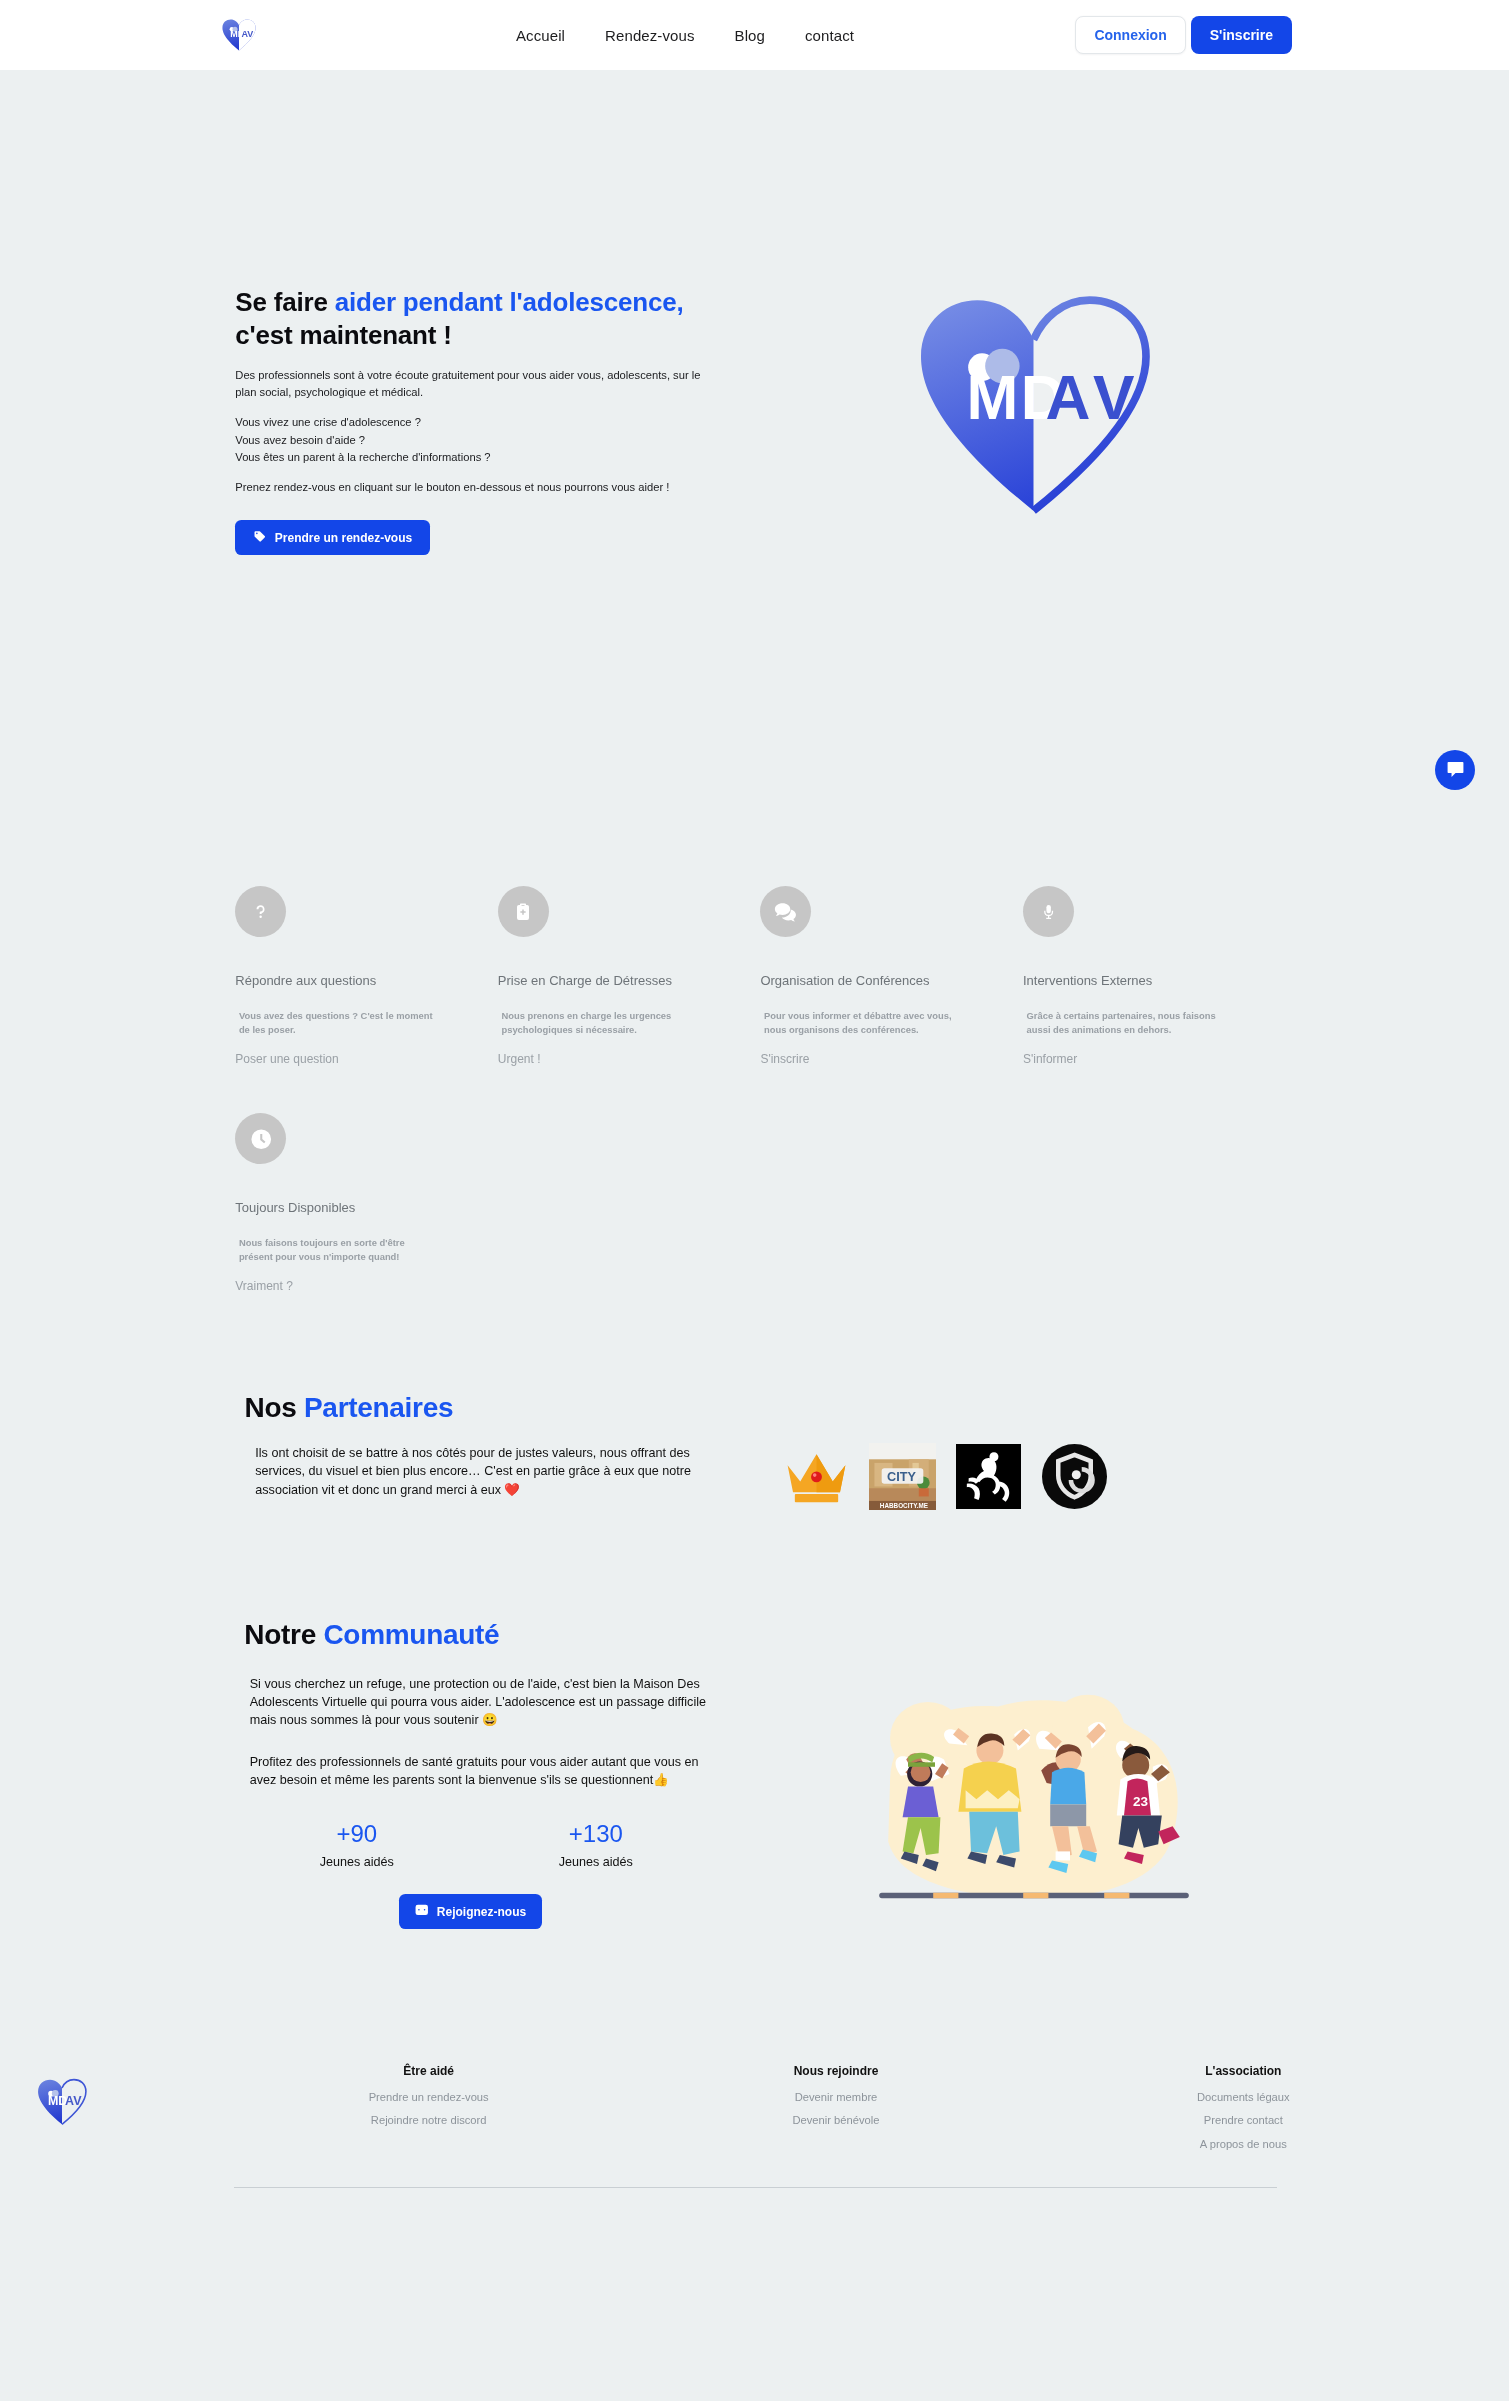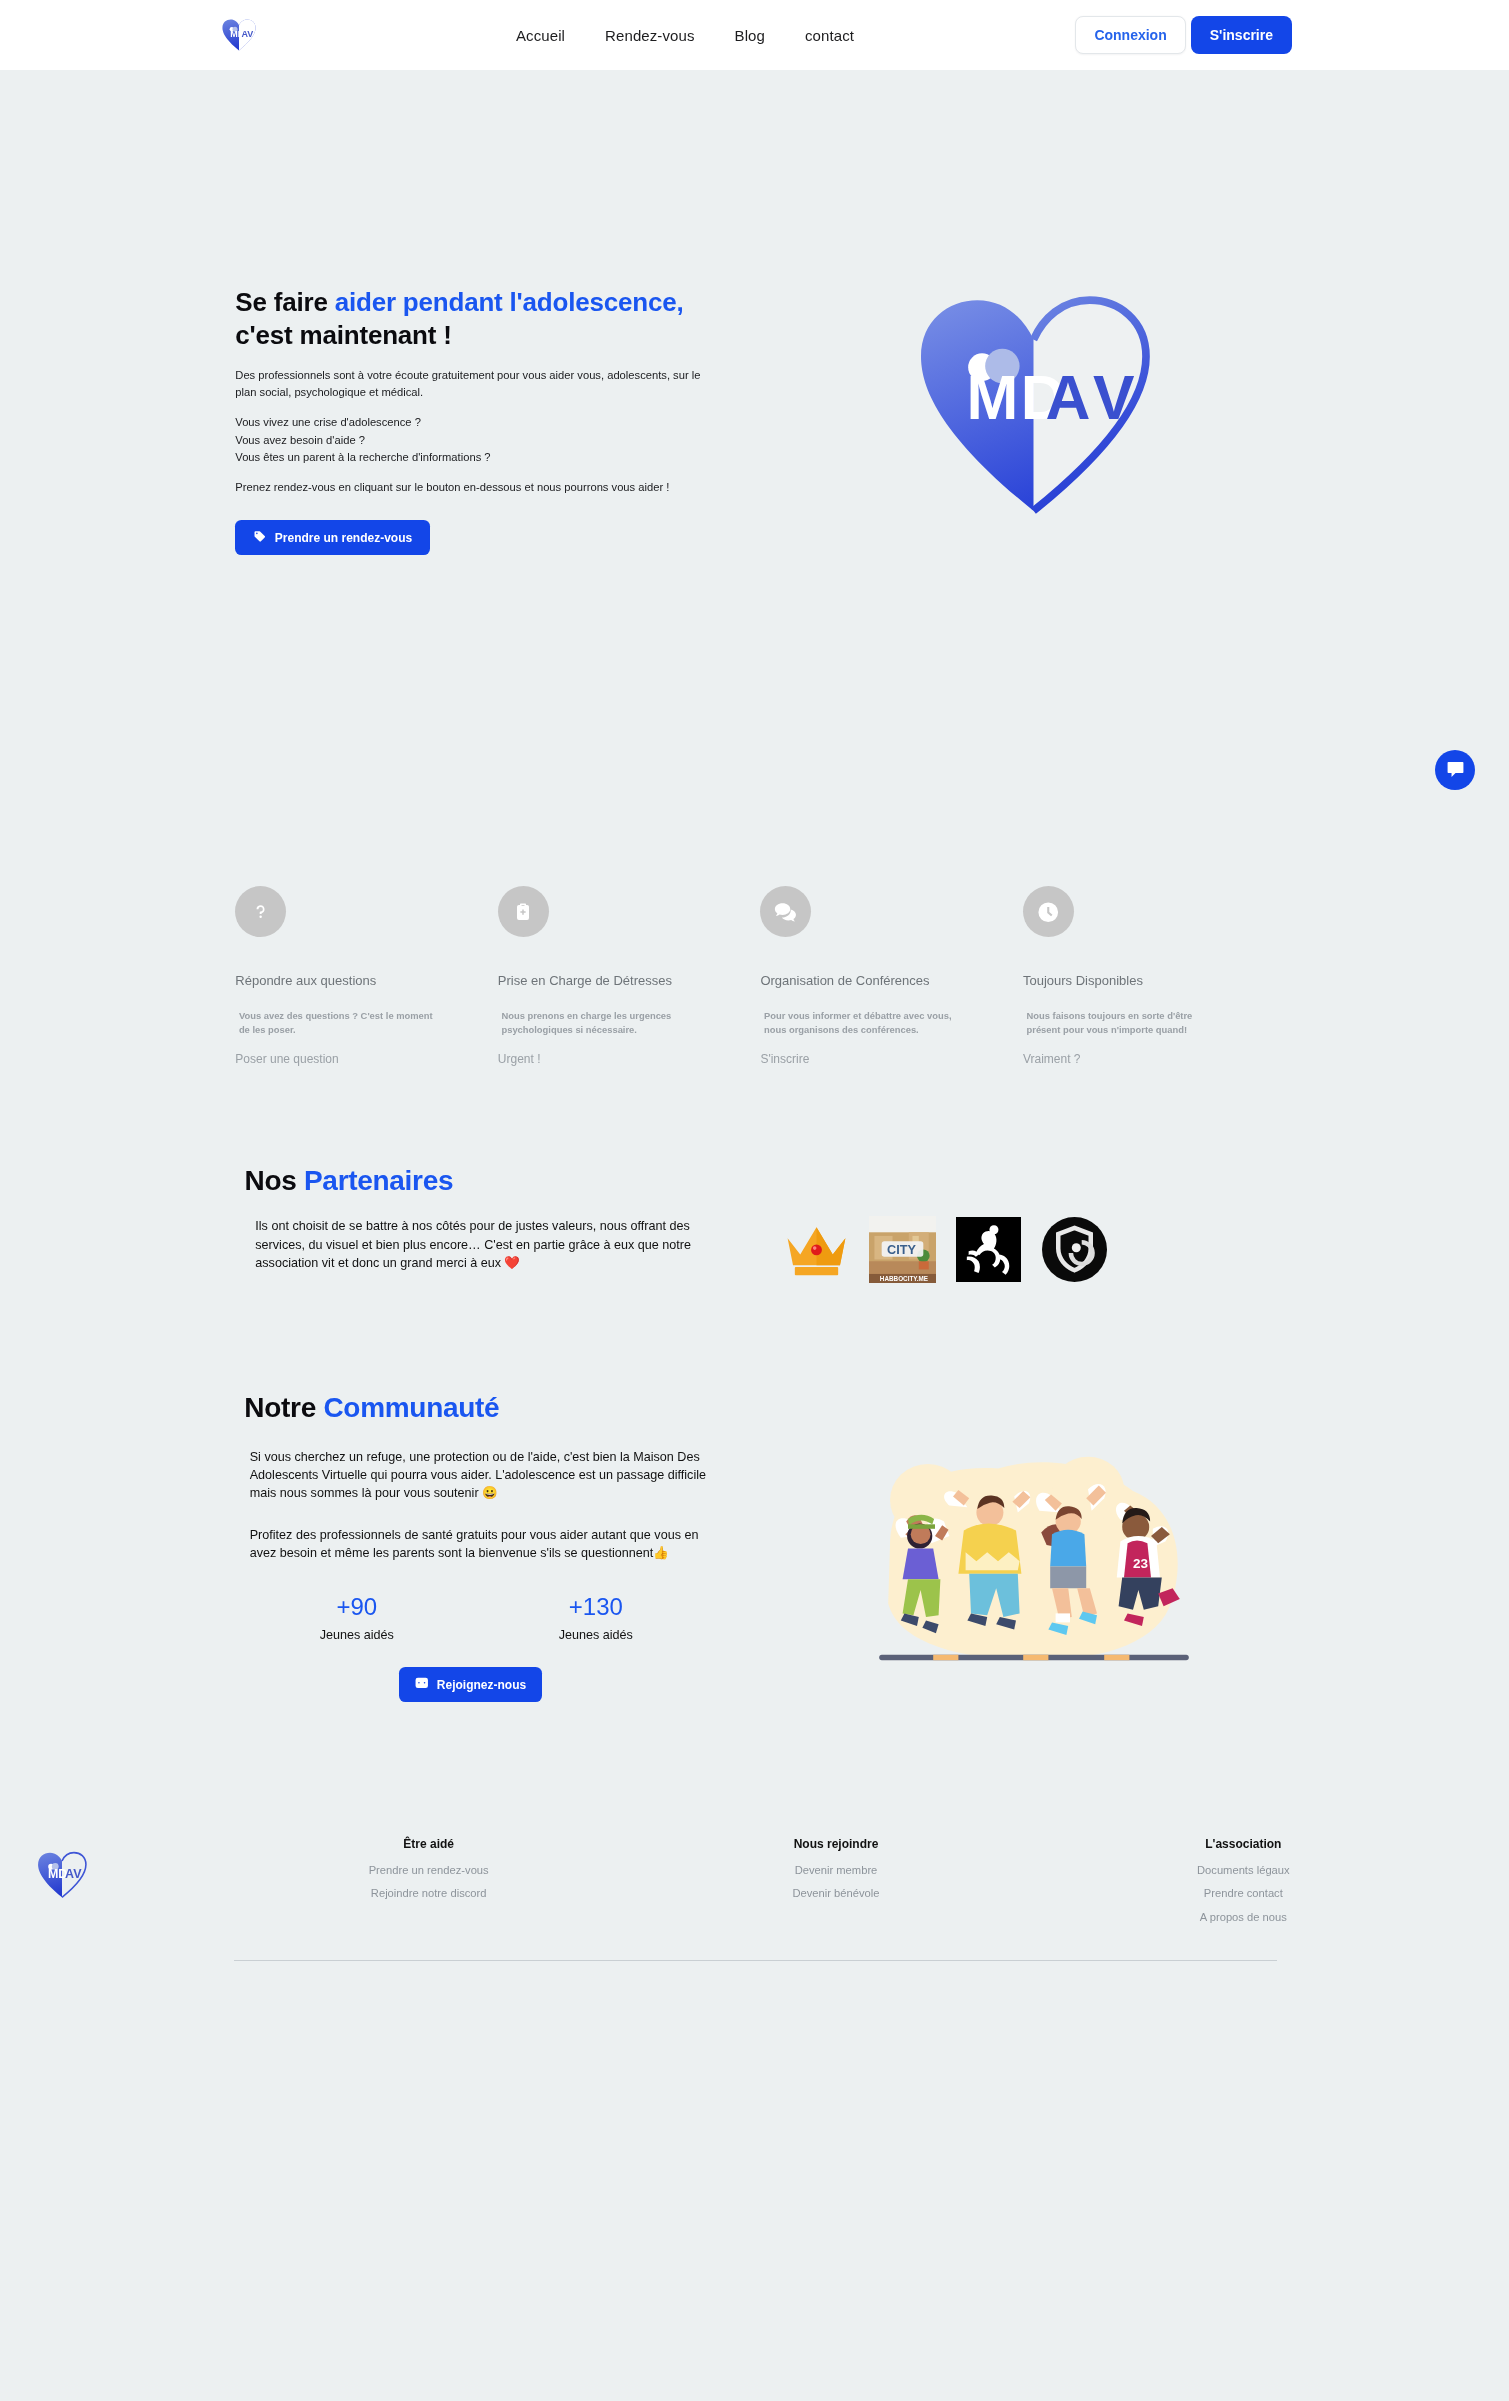--- a/index.html
+++ b/index.html
@@ -179,21 +179,21 @@
   .partners-logos {
     flex: 1;
     display: flex;
     align-items: center;
     gap: 16px;
     padding-top: 49px;
   }
   .plogo { width: 70px; height: 70px; display:flex; align-items:center; justify-content:center;}
 
   
-  .community { padding-top: 108px; display: flex; align-items: flex-start; }
+  .community { padding-top: 108px; display: flex; align-items: center; }
   .community-left { width: 557px; padding-left: 10.8px; }
   .community-head { padding-left: 9px; }
   .community-p {
     margin-top: 23.4px;
     font-size: 12.6px;
     line-height: 1.45;
     color: #111;
     padding-left: 14.4px;
     max-width: 490px;
   }
@@ -389,20 +389,31 @@
           <svg width="24" height="21.6" viewBox="0 0 28 24" fill="#ffffff">
               <path d="M10 2C5 2 1 5 1 8.8c0 2 1.1 3.8 2.9 5-.2 1-.8 2.2-1.7 3 1.8-.1 3.3-.9 4.3-1.7 1 .3 2.2.5 3.5.5 5 0 9-3 9-6.8S15 2 10 2Z"></path>
               <path d="M19.4 9.3c.1.4.1.8.1 1.2 0 4.6-4.7 8.2-10.3 8.2 1.3 2 4.2 3.4 7.6 3.4 1.2 0 2.3-.2 3.3-.5 1 .8 2.5 1.6 4.3 1.7-.9-.8-1.5-2-1.7-3 1.8-1.2 2.9-3 2.9-5 0-2.8-2.5-5.3-6.2-6Z"></path>
             </svg>
         </div>
         <div class="action-title">Organisation de Conférences</div>
         <div class="action-desc">Pour vous informer et débattre avec vous, nous organisons des conférences.</div>
         <a class="action-link" href="#">S'inscrire</a>
       </div>
 
+      <div class="action-card">
+        <div class="icon-circle">
+          <svg width="15.3" height="24" viewBox="0 0 24 24" fill="#ffffff">
+              <rect x="8.5" y="1" width="7" height="13" rx="3.5"></rect>
+              <path d="M5 10v1.5a7 7 0 0 0 6 6.93V21H8.2v2h7.6v-2H13v-2.57a7 7 0 0 0 6-6.93V10h-2v1.5a5 5 0 0 1-10 0V10H5Z"></path>
+            </svg>
+        </div>
+        <div class="action-title">Interventions Externes</div>
+        <div class="action-desc">Grâce à certains partenaires, nous faisons aussi des animations en dehors.</div>
+        <a class="action-link" href="#">S'informer</a>
+      </div>
 
       <div class="action-card">
         <div class="icon-circle">
           <svg width="22.5" height="22.5" viewBox="0 0 24 24" fill="#ffffff">
               <path d="M12 1.5A10.5 10.5 0 1 0 22.5 12 10.5 10.5 0 0 0 12 1.5Zm1.1 5v5.1l3.4 3-1.5 1.7-4.1-3.6V6.5Z"></path>
             </svg>
         </div>
         <div class="action-title">Toujours Disponibles</div>
         <div class="action-desc">Nous faisons toujours en sorte d'être présent pour vous n'importe quand!</div>
         <a class="action-link" href="#">Vraiment ?</a>

